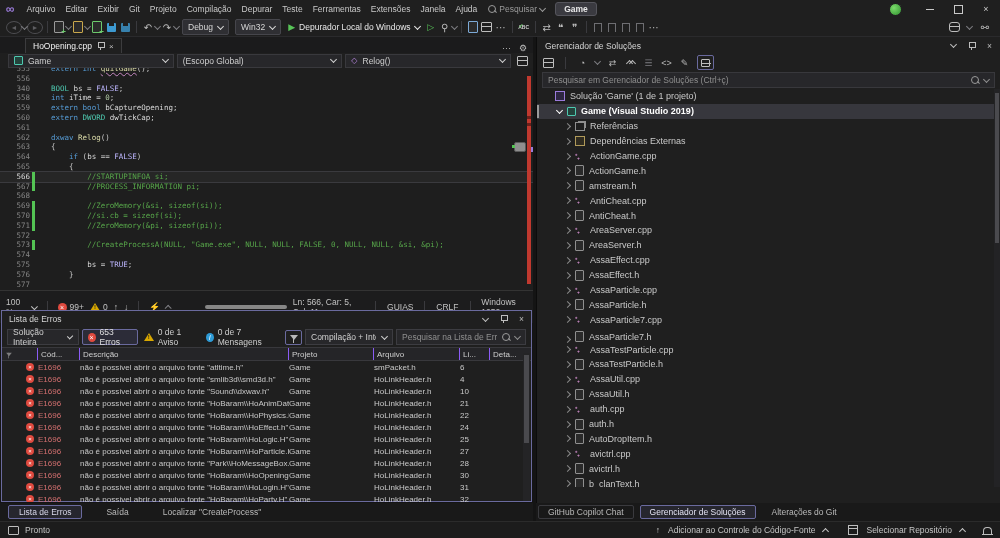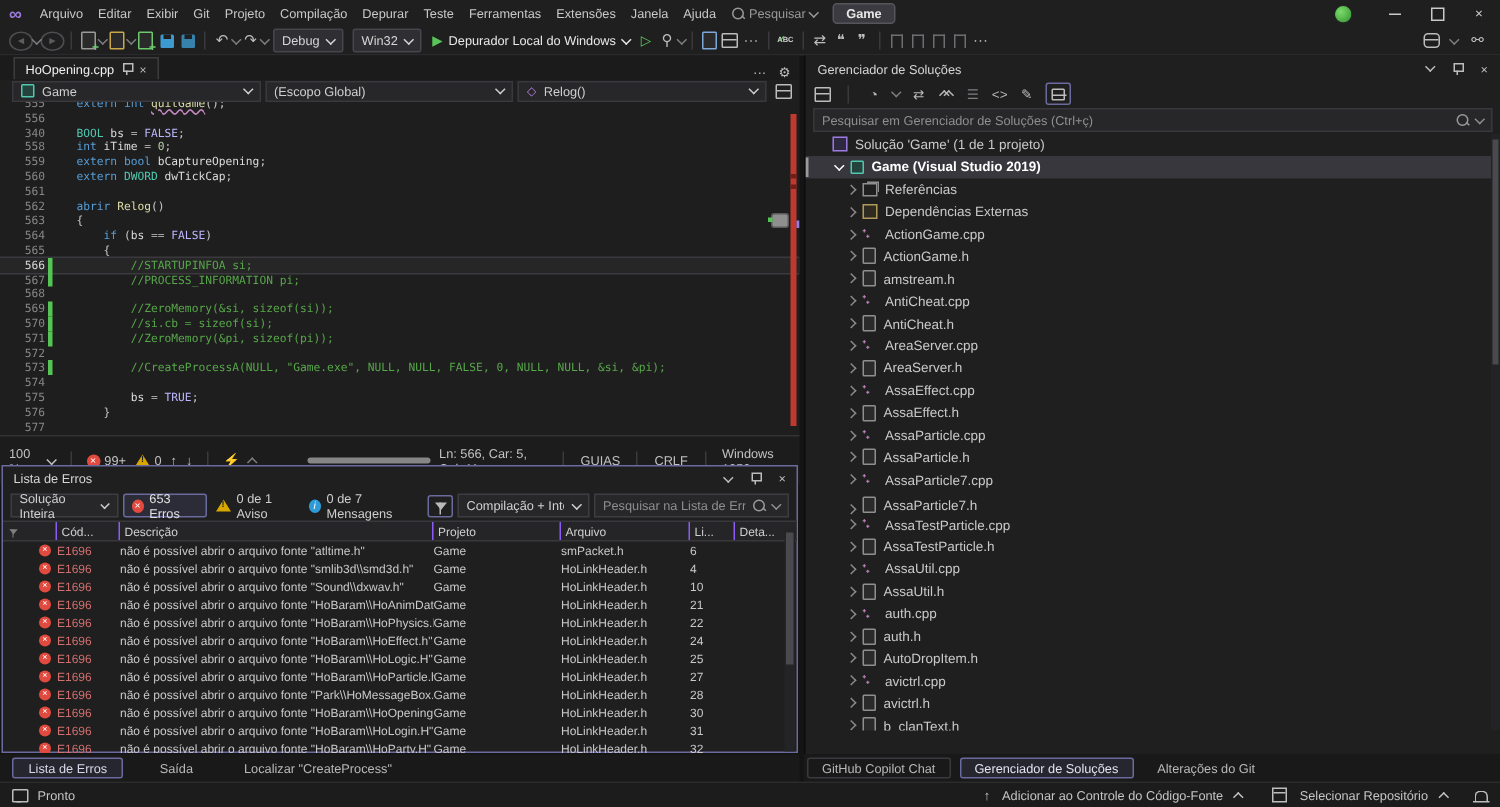--- a/index.html
+++ b/index.html
@@ -32,21 +32,21 @@
   .runbtn{display:inline-flex;align-items:center;gap:4px;color:#e8e8e8;font-size:8.5px;margin:0 4px;}
   .docic{position:relative;width:8px;height:10px;border:1px solid #9a9a9a;border-radius:1px;background:#2a2a2a;}
   .docic .plus{position:absolute;right:-3px;bottom:-3px;color:#6cc96c;font-size:8px;font-weight:bold;line-height:6px;}
   .saveic{position:relative;width:9px;height:9px;background:#3d9ad1;border-radius:1px;}
   .saveic:after{content:"";position:absolute;left:2px;top:0;width:5px;height:3px;background:#1f1f1f;}
   .abcic{position:relative;font-size:5px;font-weight:bold;color:#cfcfcf;letter-spacing:0;}
   .abcic:after{content:"✓";position:absolute;color:#6cc96c;font-size:6px;left:2px;top:3px;}
   .bmk{width:6px;height:8px;border:1px solid #6e6e72;border-bottom:none;position:relative;margin:0 2px;}
   
   #edtabs{left:0;top:37px;width:533px;height:16px;background:#1b1b1c;display:flex;align-items:flex-end;}
-  .edtab{display:flex;align-items:center;gap:5px;background:#1f1f1f;border:1px solid #3c3c3e;border-bottom:none;height:15px;margin-left:9px;padding:0 7px;color:#f0f0f0;font-size:8.5px;box-sizing:border-box;}
+  .edtab{display:flex;align-items:center;gap:5px;background:#1f1f1f;border:1px solid #3c3c3e;border-bottom:none;height:15px;margin-left:25px;padding:0 7px;color:#f0f0f0;font-size:8.5px;box-sizing:border-box;}
   .pin{position:relative;width:7px;height:8px;}
   .pin:before{content:"";position:absolute;left:1px;top:0;width:5px;height:4px;border:1px solid #bdbdbd;}
   .pin:after{content:"";position:absolute;left:3px;top:5px;width:1px;height:3px;background:#bdbdbd;}
   .xx{color:#bdbdbd;font-size:8px;}
   #edtabs-right{margin-left:auto;display:flex;align-items:center;gap:8px;padding-right:6px;color:#bdbdbd;}
   
   #breadcrumb{left:0;top:53px;width:533px;height:15px;background:#1f1f1f;display:flex;align-items:center;gap:3px;padding:0 2px 0 8px;box-sizing:border-box;}
   .bc{flex:1;display:flex;align-items:center;background:#27272a;border:1px solid #39393d;height:12px;padding:0 5px;gap:5px;font-size:8.5px;color:#cfcfcf;}
   .bc .lbl{flex:1;white-space:nowrap;overflow:hidden;}
   .ic-proj{width:7px;height:7px;border:1px solid #4ec9b0;border-radius:1px;position:relative;background:#24433c;}
@@ -321,21 +321,21 @@
           <span class="ct"><span class="tok-k">extern</span><span class="tok-d"> </span><span class="tok-t">DWORD</span><span class="tok-d"> </span><span class="tok-v">dwTickCap</span><span class="tok-d">;</span></span>
         </div>
         <div class="code-line">
           <span class="ln">561</span>
           <span class="chg"></span>
           <span class="ct"></span>
         </div>
         <div class="code-line">
           <span class="ln">562</span>
           <span class="chg"></span>
-          <span class="ct"><span class="tok-k">abrir</span><span class="tok-d"> </span><span class="tok-f">Relog</span><span class="tok-d">()</span></span>
+          <span class="ct"><span class="tok-k">dxwav</span><span class="tok-d"> </span><span class="tok-f">Relog</span><span class="tok-d">()</span></span>
         </div>
         <div class="code-line">
           <span class="ln">563</span>
           <span class="chg"></span>
           <span class="ct"><span class="tok-d">{</span></span>
         </div>
         <div class="code-line">
           <span class="ln">564</span>
           <span class="chg"></span>
           <span class="ct"><span class="tok-d">    </span><span class="tok-k">if</span><span class="tok-d"> (</span><span class="tok-v">bs</span><span class="tok-d"> == </span><span class="tok-m">FALSE</span><span class="tok-d">)</span></span>

